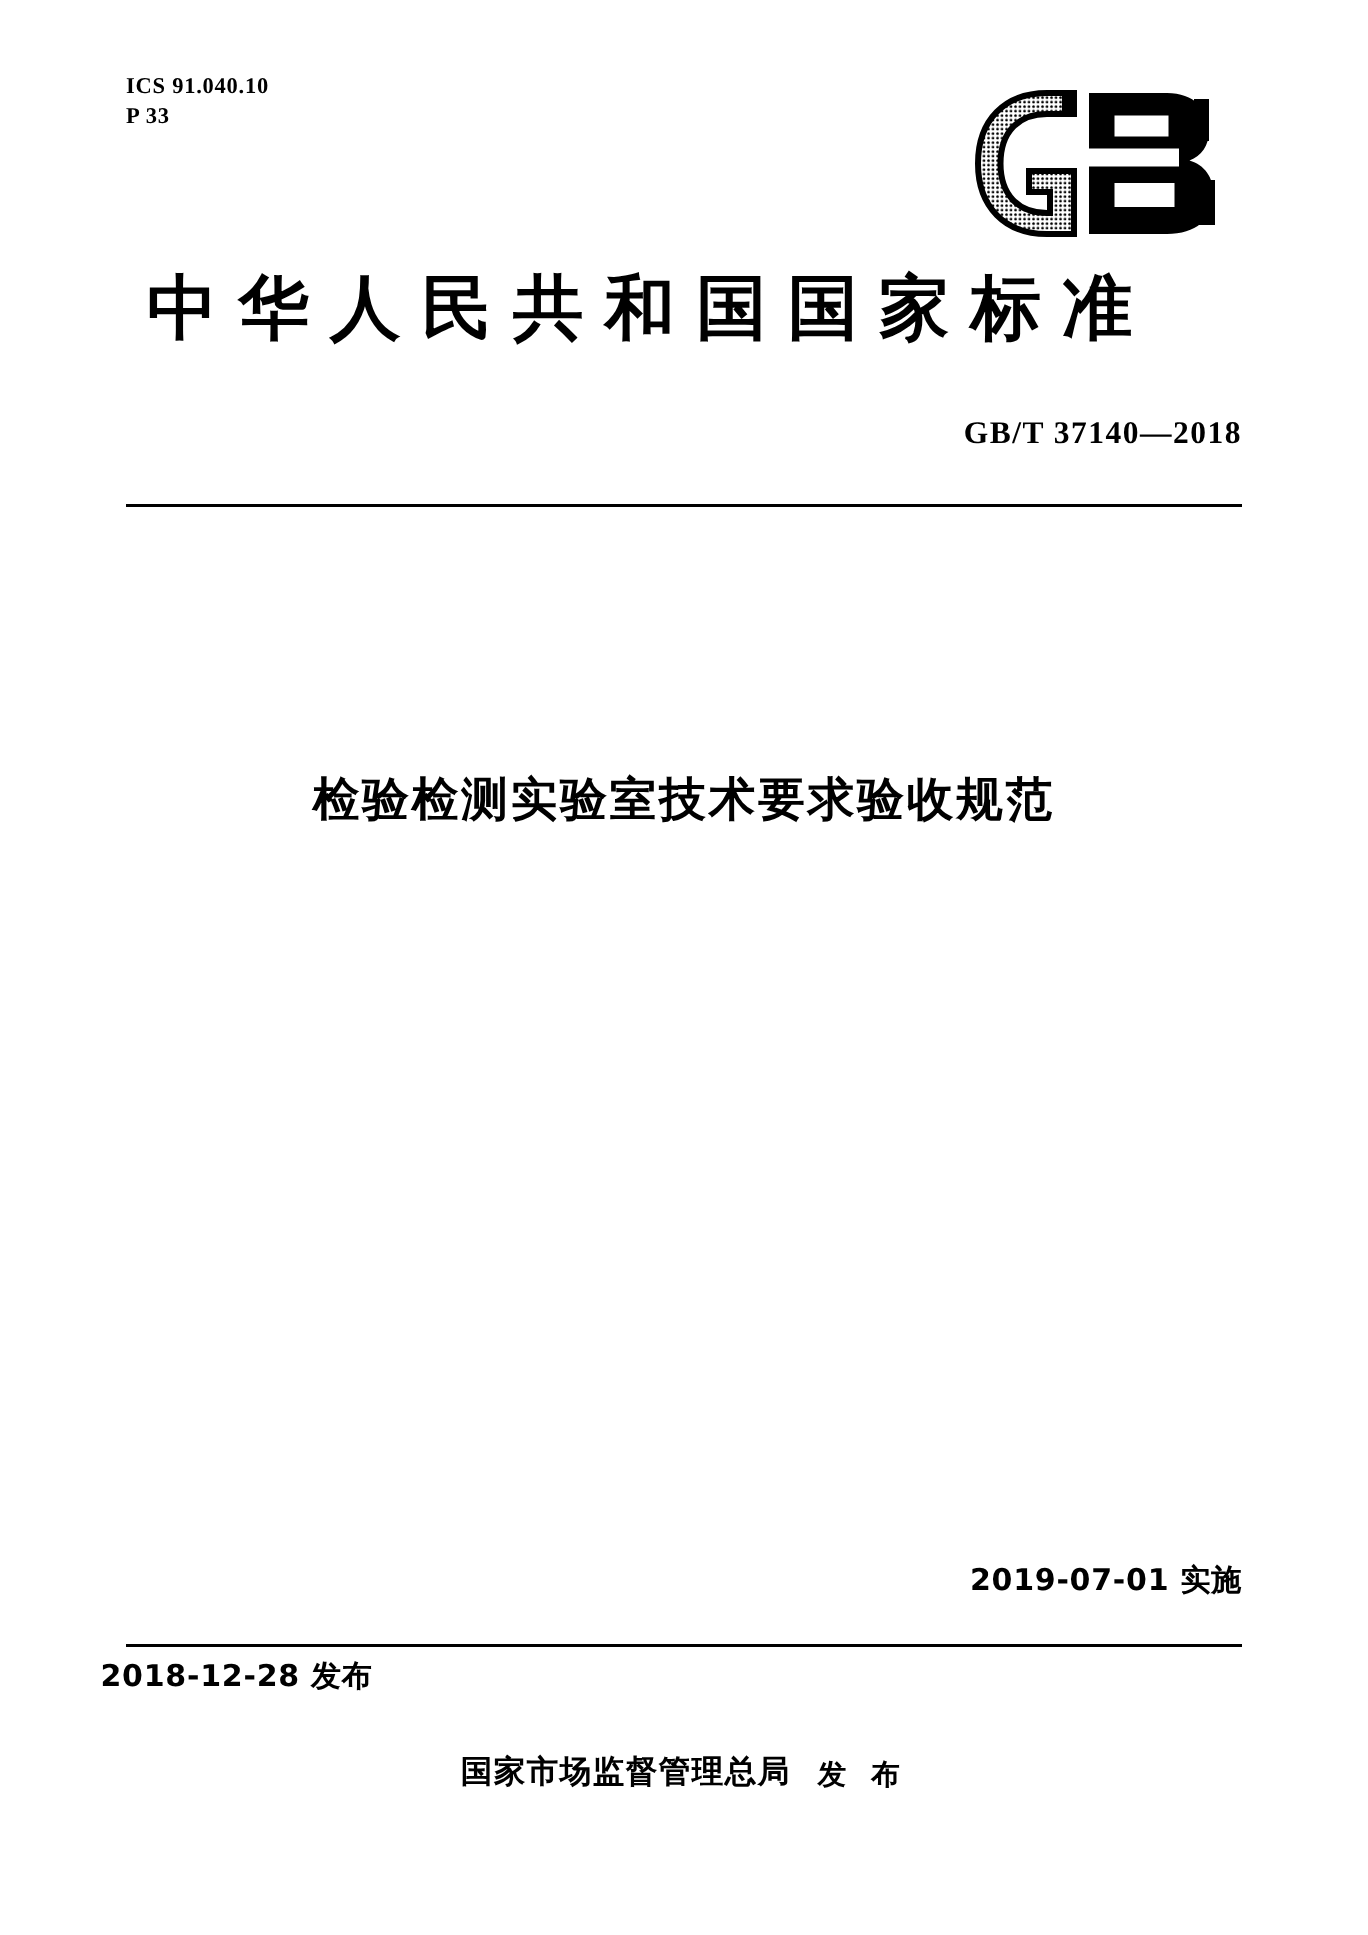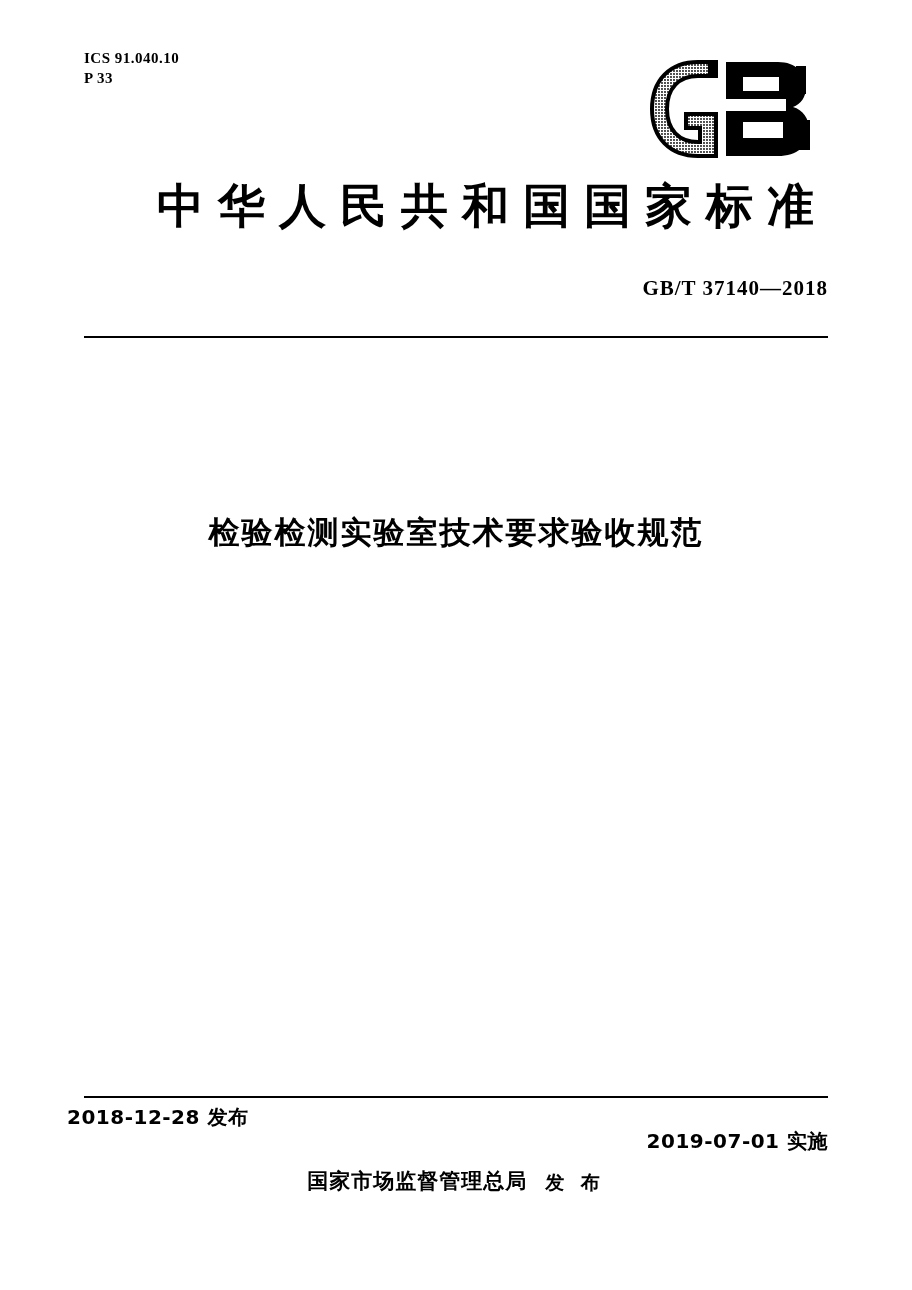--- a/index.html
+++ b/index.html
@@ -44,21 +44,21 @@
     width: 186px;
     height: 102px;
   }
 
   
   .cn-standard-title {
     position: absolute;
     left: 84px;
     top: 176px;
     width: 744px;
-    text-align: right;
+    text-align: left;
     font-family: "DejaVu Sans", sans-serif;
     font-weight: bold;
     font-size: 47px;
     letter-spacing: 14px;
     text-indent: 14px;
     line-height: 60px;
     white-space: nowrap;
   }
 
   .std-number {
@@ -120,21 +120,21 @@
     left: 67px;
     top: 1104px;
     font-family: "DejaVu Sans", sans-serif;
     font-weight: bold;
     font-size: 20px;
     letter-spacing: 0.5px;
   }
   .effective-date {
     position: absolute;
     right: 84px;
-    top: 1128px;
+    top: 1040px;
     font-family: "DejaVu Sans", sans-serif;
     font-weight: bold;
     font-size: 20px;
     letter-spacing: 0.5px;
     text-align: right;
   }
 
   .publisher-wrap {
     position: absolute;
     left: 0;

